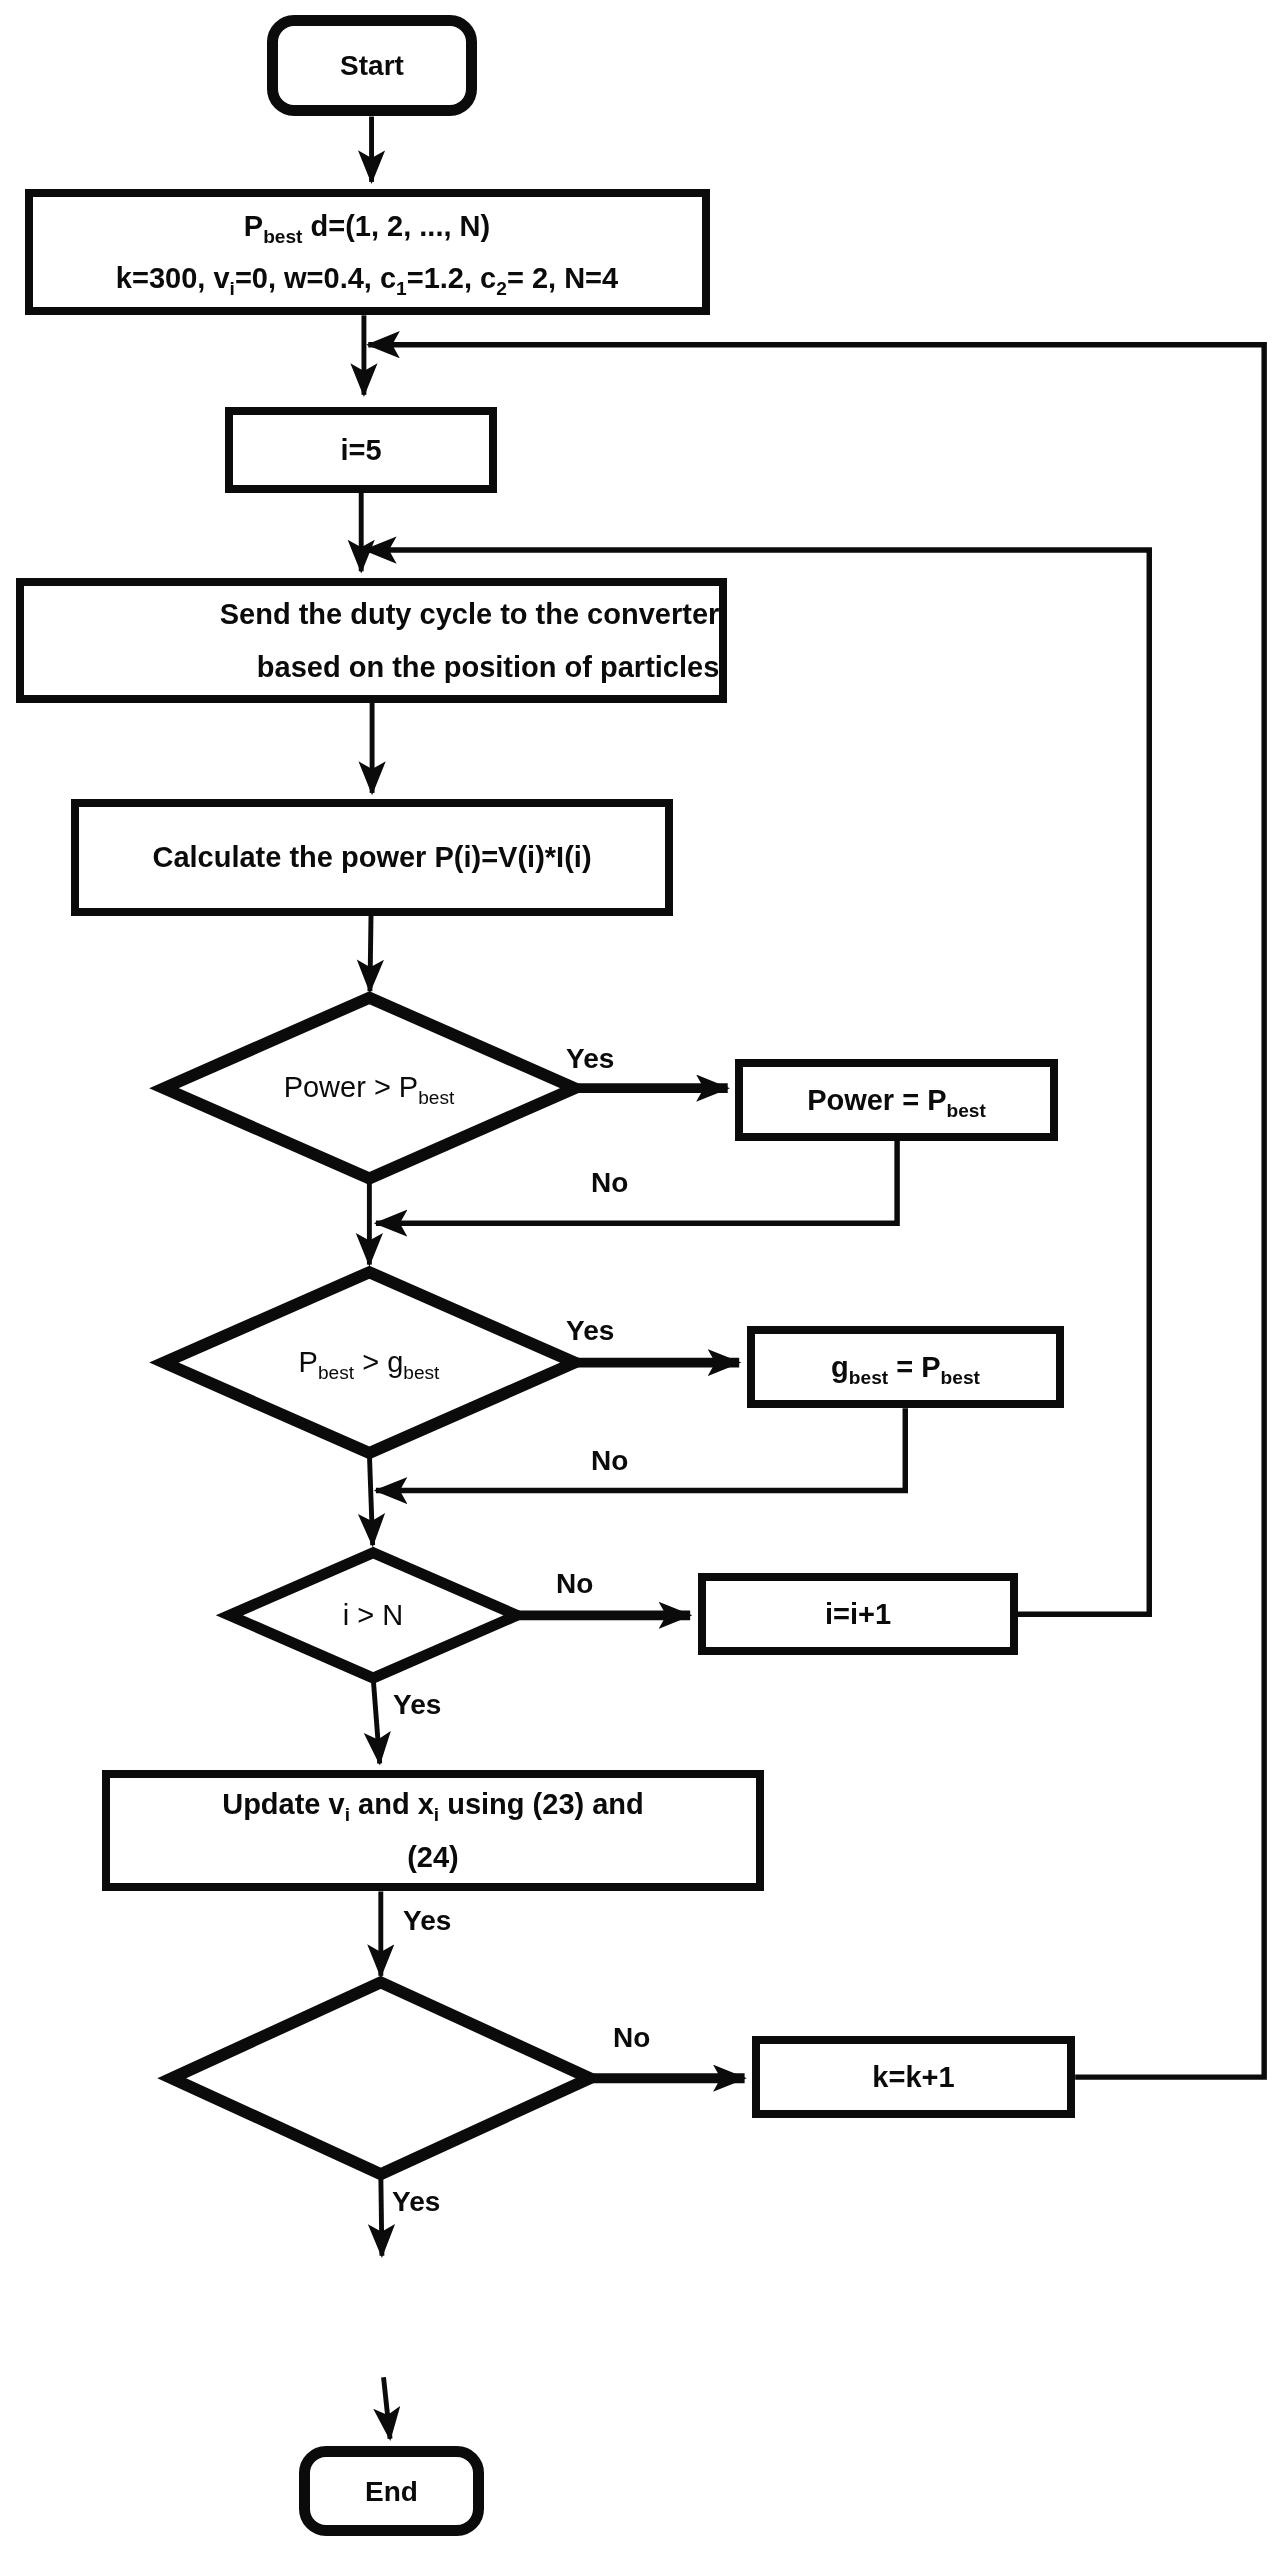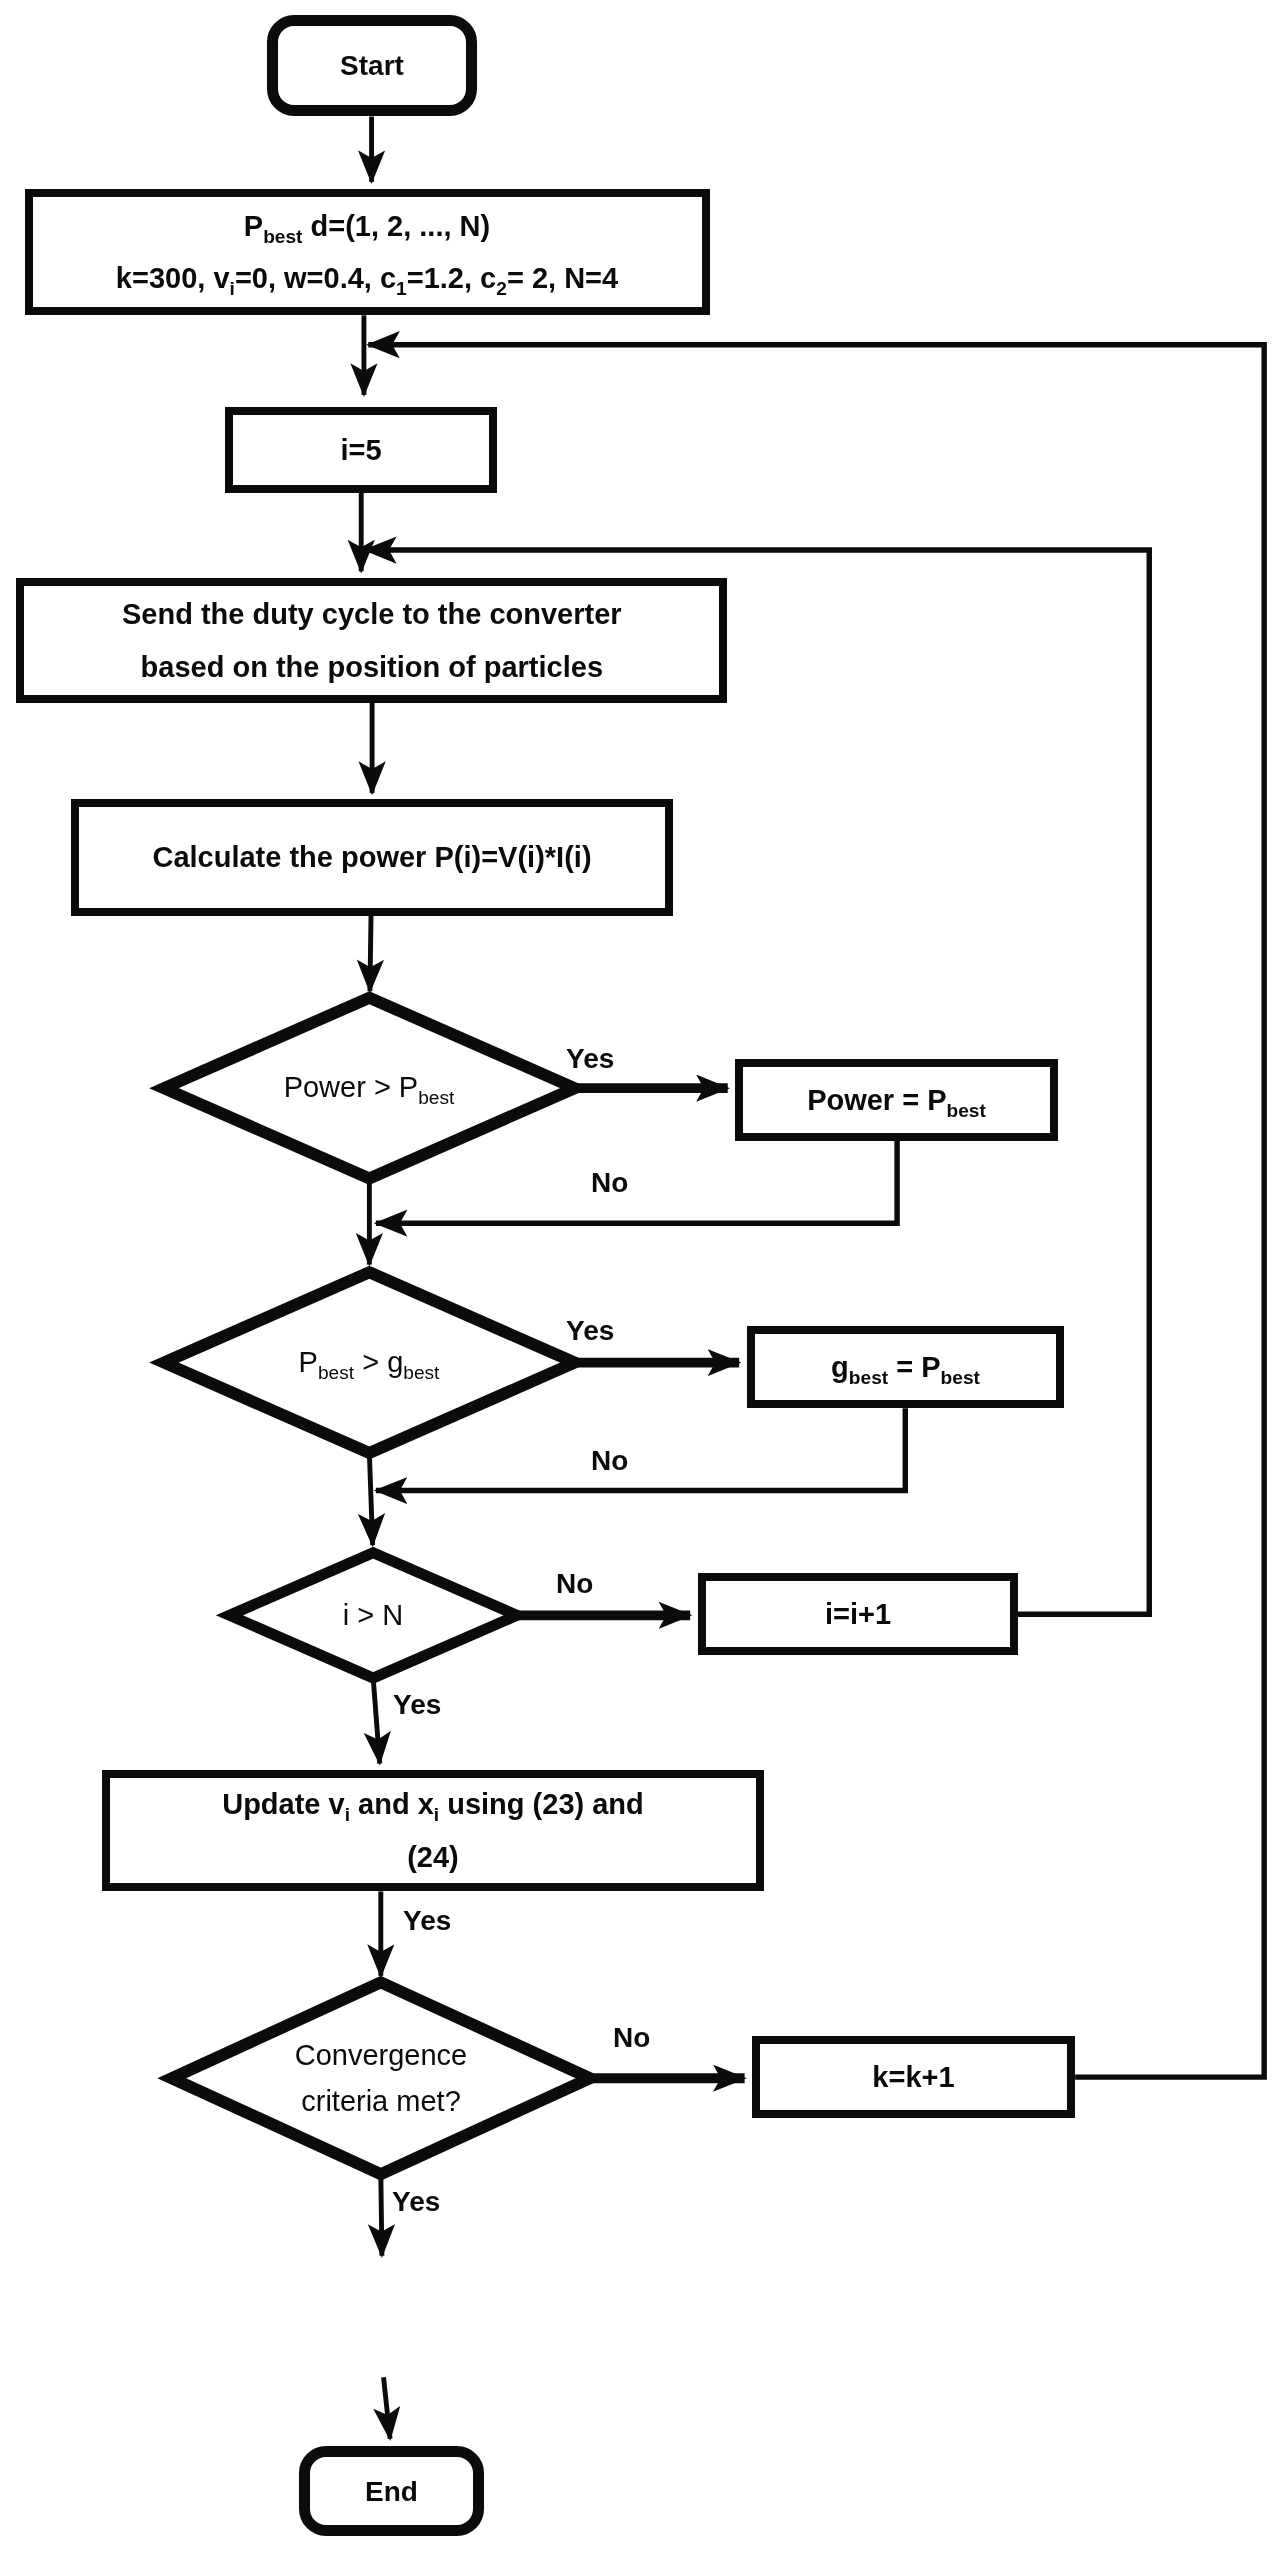--- a/index.html
+++ b/index.html
@@ -23,21 +23,21 @@
   .term { border-width:11px; border-radius:27px; font-size:28px; }
   .dtext { position:absolute; display:flex; flex-direction:column; align-items:center;
            justify-content:center; text-align:left; font-weight:normal; font-size:29px;
            line-height:1.6; color:var(--ink,#0b0b0b); z-index:2; white-space:nowrap; }
   .elabel { position:absolute; font-weight:bold; font-size:28px; color:var(--ink,#0b0b0b); z-index:2; }
   sub { font-size:0.66em; line-height:0; }
 
   #n-start  { left:267px;  top:15.2px;   width:210px;  height:101px;text-align:center; }
   #n-init   { left:24.5px;   top:189px;  width:685px; height:126px; }
   #n-i1     { left:225px;  top:407px;  width:272px;  height:86px; }
-  #n-send   { left:16.3px;   top:578px; width:711px; height:125px; }
+  #n-send   { left:16.3px;   top:578px; width:711px; height:125px;align-items:flex-end; }
   #n-calc   { left:71px;  top:799px; width:602px; height:117px; }
   #n-pbest  { left:735px; top:1059px; width:323px;  height:82px; }
   #n-gbest  { left:747px; top:1326px; width:317px;  height:82px; }
   #n-iplus  { left:698px; top:1573px; width:320px;  height:82px; }
   #n-update { left:102px;  top:1770px; width:662px; height:121px; }
   #n-kplus  { left:752px; top:2036px; width:323px;  height:82px; }
   #n-sendg  { left:128px;  top:2262px; width:509px;  height:115px; }
   #n-end    { left:299px;  top:2446px; width:185px;  height:90px;text-align:center; }
 
   #t-d1 { left:233px; top:1055px; width:272px; height:65px; }
@@ -146,24 +146,20 @@
 
   <div class="dtext" id="t-d1">
     <span>Power &gt; P<sub>best</sub></span>
   </div>
   <div class="dtext" id="t-d2">
     <span>P<sub>best</sub> &gt; g<sub>best</sub></span>
   </div>
   <div class="dtext" id="t-d3">
     <span>i &gt; N</span>
   </div>
-  <div class="dtext" id="t-d4">
-    <span>Convergence</span>
-    <span>criteria met?</span>
-  </div>
 
   <div class="elabel" id="l-yes1">Yes</div>
   <div class="elabel" id="l-no1">No</div>
   <div class="elabel" id="l-yes2">Yes</div>
   <div class="elabel" id="l-no2">No</div>
   <div class="elabel" id="l-no3">No</div>
   <div class="elabel" id="l-yes3">Yes</div>
   <div class="elabel" id="l-yes4">Yes</div>
   <div class="elabel" id="l-no4">No</div>
   <div class="elabel" id="l-yes5">Yes</div>

